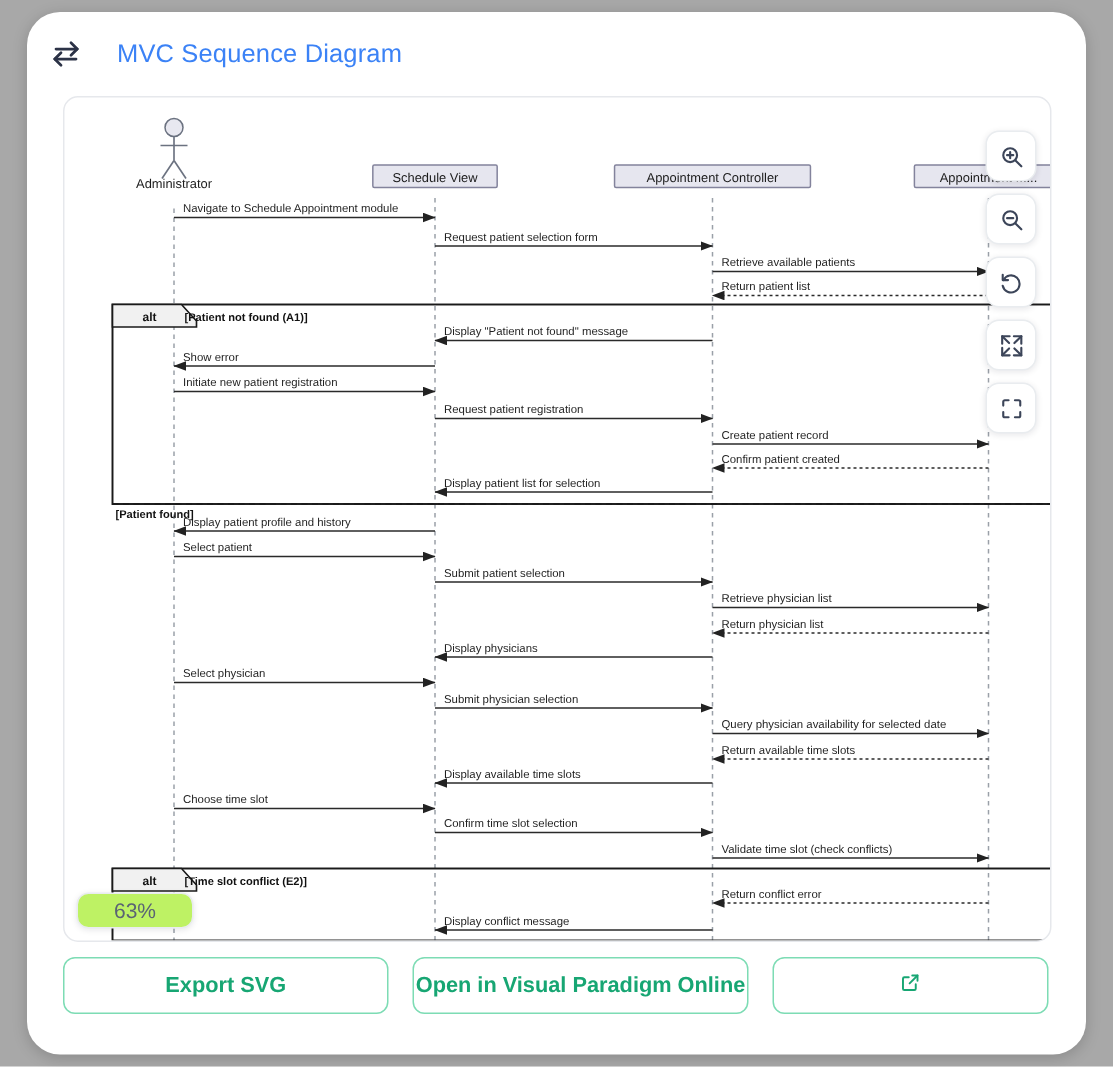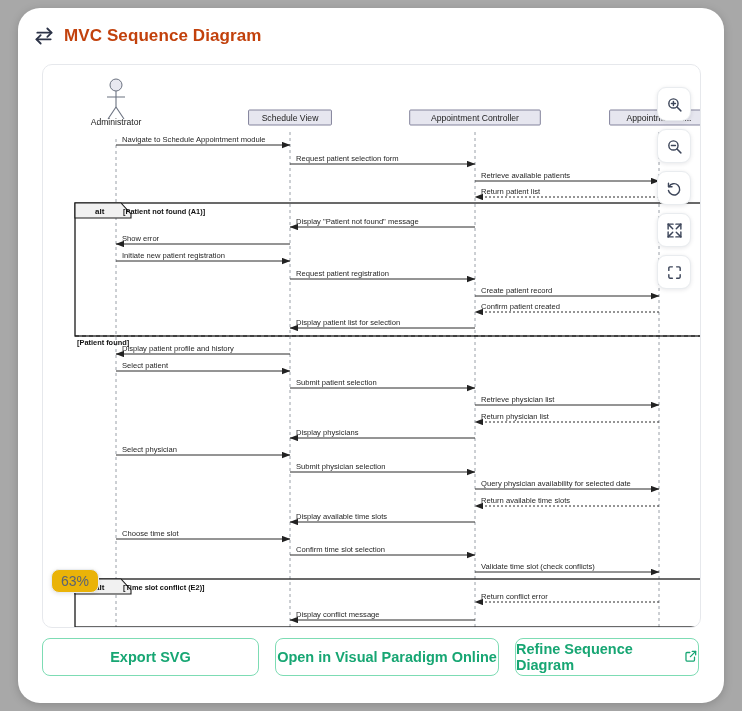--- a/index.html
+++ b/index.html
@@ -15,21 +15,21 @@
     box-shadow:0 2px 10px rgba(0,0,0,.18);
     overflow:hidden;
   }
   
   .panel-header{
     position:absolute; left:0; top:0; width:706px; height:55px;
     display:flex; align-items:center; padding-left:16px; box-sizing:border-box;
   }
   .swap-icon{width:20px;height:20px;flex:0 0 20px;color:#2c3347;}
   .panel-title{
-    font-size:17px; font-weight:700; color:#c2410c; margin-left:10px;
+    font-size:17px; font-weight:400; color:#3b82f6; margin-left:24px;
     letter-spacing:.1px; white-space:nowrap;
   }
   
   .canvas-wrap{
     position:absolute; left:24px; top:56px; width:657px; height:562px;
     background:#ffffff; border:1px solid #e6e8ec; border-radius:10px;
     overflow:hidden;
   }
   .canvas-inner{position:absolute;left:0;top:0;width:657px;height:562px;}
   svg.diagram{position:absolute;left:0;top:0;}
@@ -40,24 +40,24 @@
   }
   .zbtn{
     width:34px;height:34px;background:#fff;border:1px solid #e9ecef;border-radius:9px;
     box-shadow:0 1px 4px rgba(16,24,40,.10);
     display:flex;align-items:center;justify-content:center;color:#3c4559;cursor:pointer;
     box-sizing:border-box;
   }
   .zbtn svg{width:17px;height:17px;display:block;}
   
   .zoom-pct{
-    position:absolute; left:8px; bottom:34px; z-index:20;
-    background:#eab308;border:1px solid #e9ecef;border-radius:8px;
+    position:absolute; left:8px; bottom:8px; z-index:20;
+    background:#bef264;border:1px solid #e9ecef;border-radius:8px;
     box-shadow:0 1px 4px rgba(16,24,40,.10);
-    padding:3px 9px;font-size:14px;color:#5a6374;
+    padding:3px 24px;font-size:14px;color:#5a6374;
   }
   
   .footer{
     position:absolute; left:24px; top:630px; width:580px; height:40px;
     display:flex; gap:16px;
   }
   .fbtn{
     flex:0 0 auto;height:38px;border:1px solid #7ddcb4;border-radius:8px;
     background:#fff;color:#17a673;font-size:14.5px;font-weight:700;
     display:flex;align-items:center;justify-content:center;gap:9px;
@@ -237,21 +237,20 @@
   </div>
 
   <div class="footer">
     <div class="fbtn b1">
       <span>Export SVG</span>
     </div>
     <div class="fbtn b2">
       <span>Open in Visual Paradigm Online</span>
     </div>
     <div class="fbtn b3">
-      <span>Refine Sequence Diagram</span>
       <span>
         <svg viewBox="0 0 24 24" fill="none" stroke="currentColor" stroke-width="2.2" stroke-linecap="round" stroke-linejoin="round">
           <path d="M14 4h6v6"></path>
             <line x1="20" y1="4" x2="11" y2="13"></line>
           <path d="M18 14v5a1.6 1.6 0 0 1-1.6 1.6H5A1.6 1.6 0 0 1 3.4 19V7.6A1.6 1.6 0 0 1 5 6h5"></path>
         </svg>
       </span>
     </div>
   </div>
 </div>

